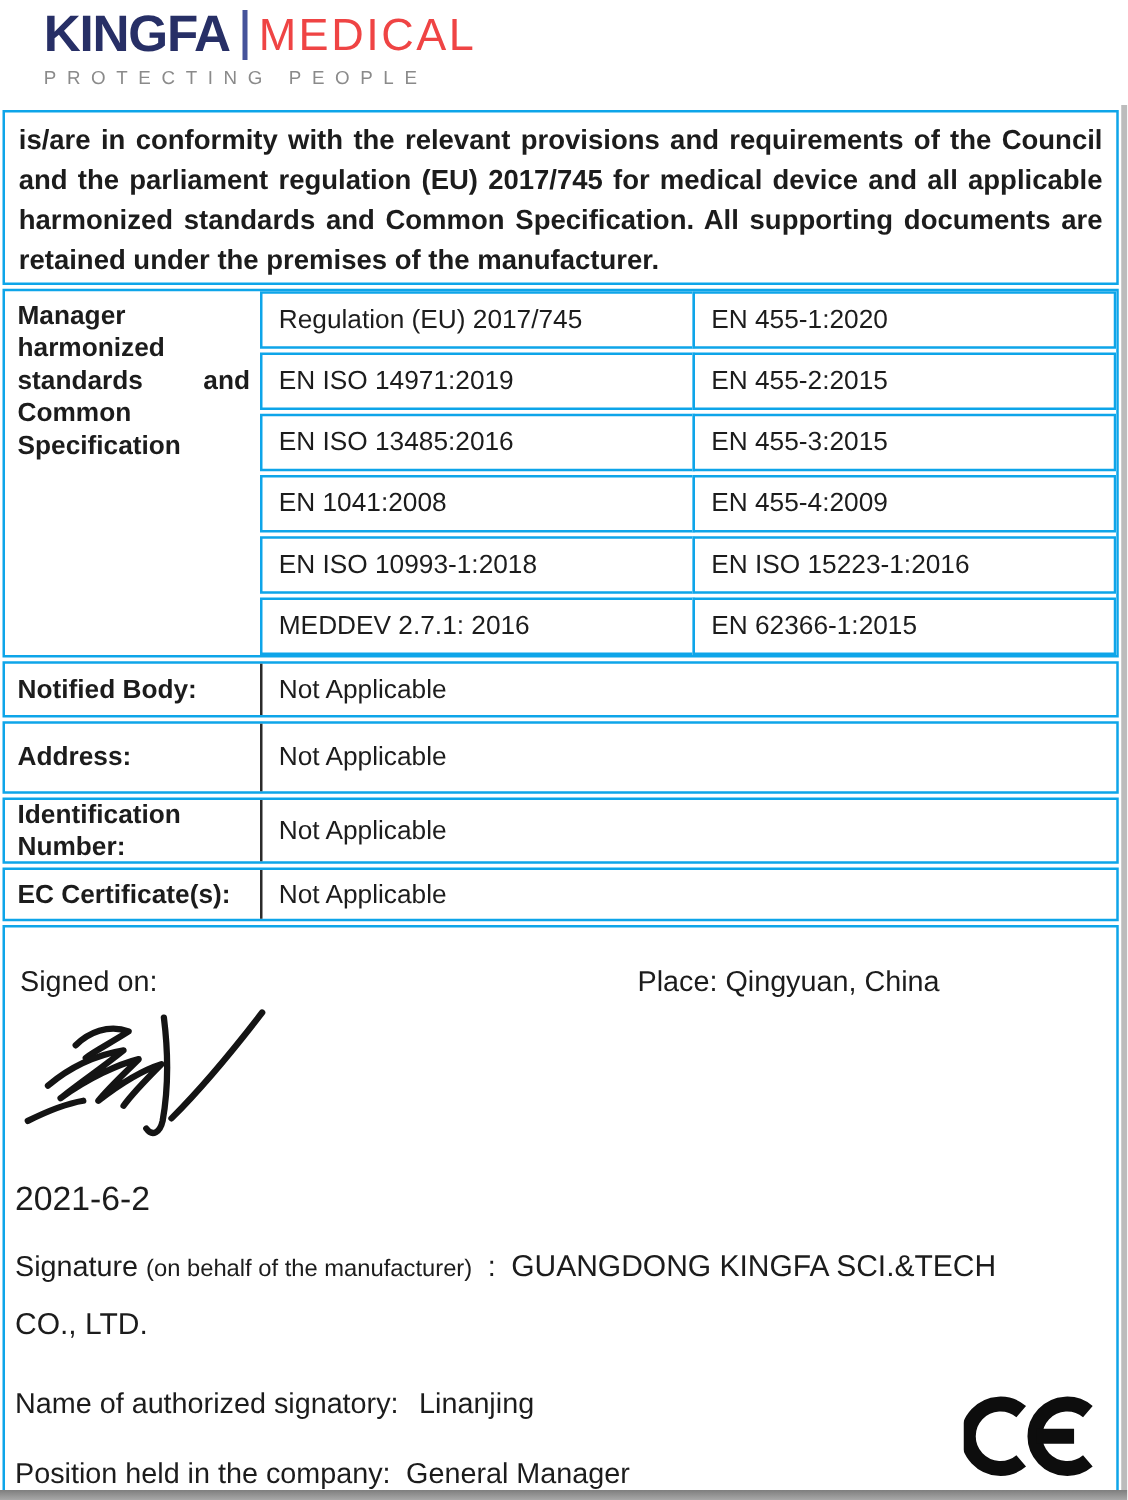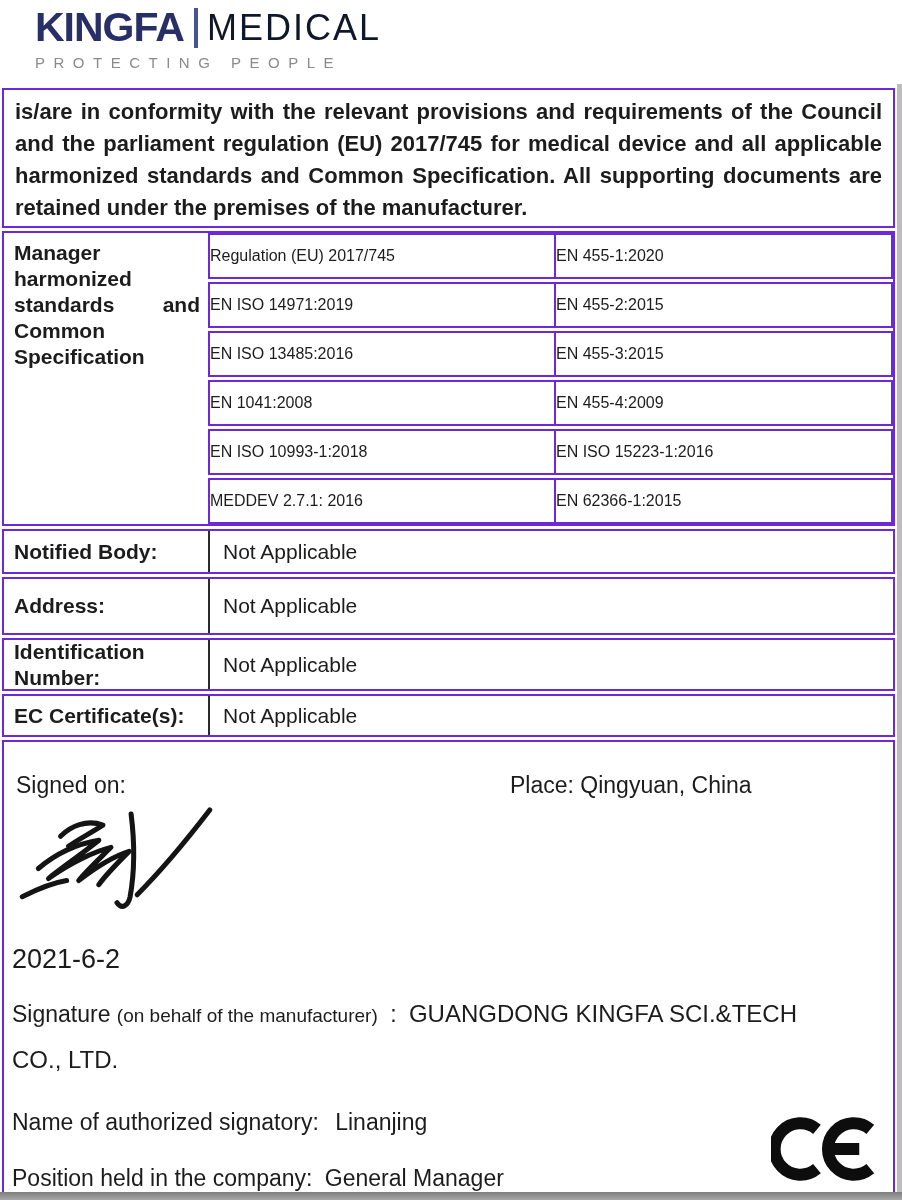--- a/index.html
+++ b/index.html
@@ -18,31 +18,31 @@
   .logo-row { display:flex; align-items:center; }
   .logo-brand {
     font-size:41px; font-weight:800; letter-spacing:-1px;
     color:#272f66;
   }
   .logo-sep {
     width:4px; height:40px; background:#45539b; margin:0 9px 0 10px;
   }
   .logo-division {
     font-size:36px; font-weight:400; letter-spacing:2px;
-    color:#0f172a;
+    color:#ef4444;
   }
   .logo-tagline {
     margin-top:3px;
     font-size:15px; letter-spacing:8.5px; font-weight:500;
     color:#8a8a8a;
   }
 
   
   .doc { position:absolute; left:2px; top:88px; width:893px; }
-  .box { border:2px solid #6d28d9; background:#fff; }
+  .box { border:2px solid #0ea5e9; background:#fff; }
   .gap { margin-top:3px; }
 
   .intro {
     height:140px;
     padding:6px 11px;
     font-size:22px; font-weight:bold; line-height:32px;
     text-align:justify;
   }
 
   
@@ -50,21 +50,21 @@
   .std-head {
     width:206px; flex:0 0 206px;
     padding:7px 10px;
     font-size:21px; font-weight:bold; line-height:26px;
     text-align:justify;
   }
   .std-rows { flex:1; margin-left:-2px; display:flex; flex-direction:column; gap:3px; }
   .std-row { display:flex; flex:1; }
   .std-cell {
     display:flex; align-items:center;
-    font-size:16px;
+    padding-left:13px; font-size:21px;
   }
   .std-cell.mid { width:348px; flex:0 0 348px; }
   .std-cell.right { flex:1; margin-left:-2px; }
 
   
   .info-row { display:flex; }
   .info-label {
     width:206px; flex:0 0 206px;
     border-right:2px solid #2b2b2b;
     display:flex; align-items:center;

